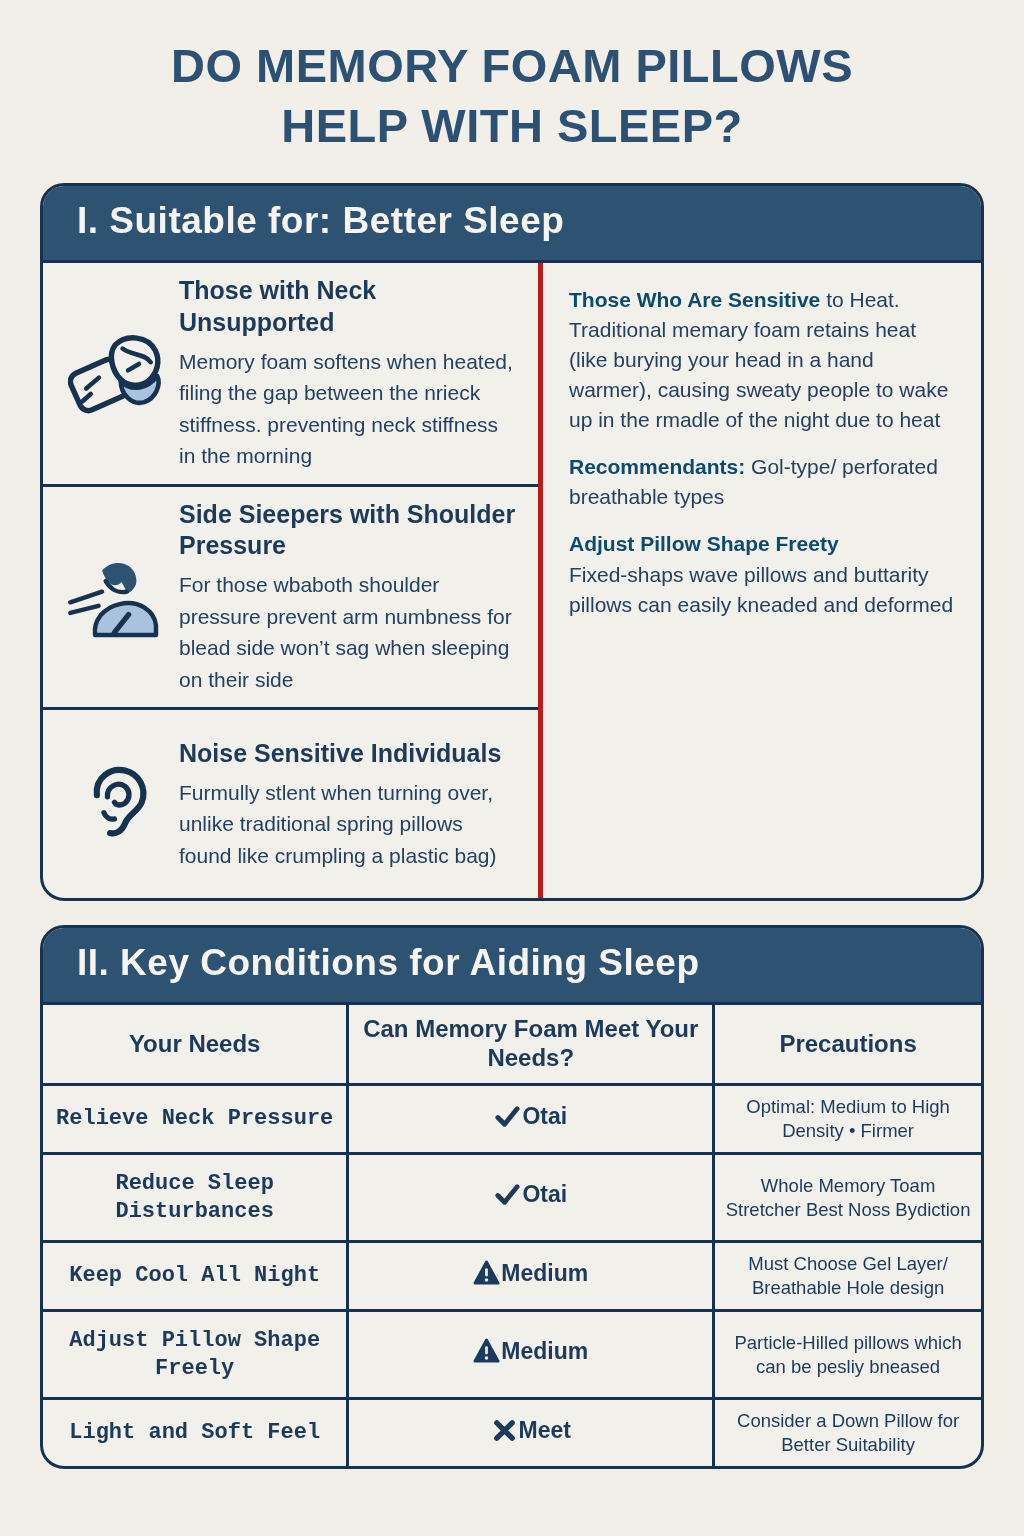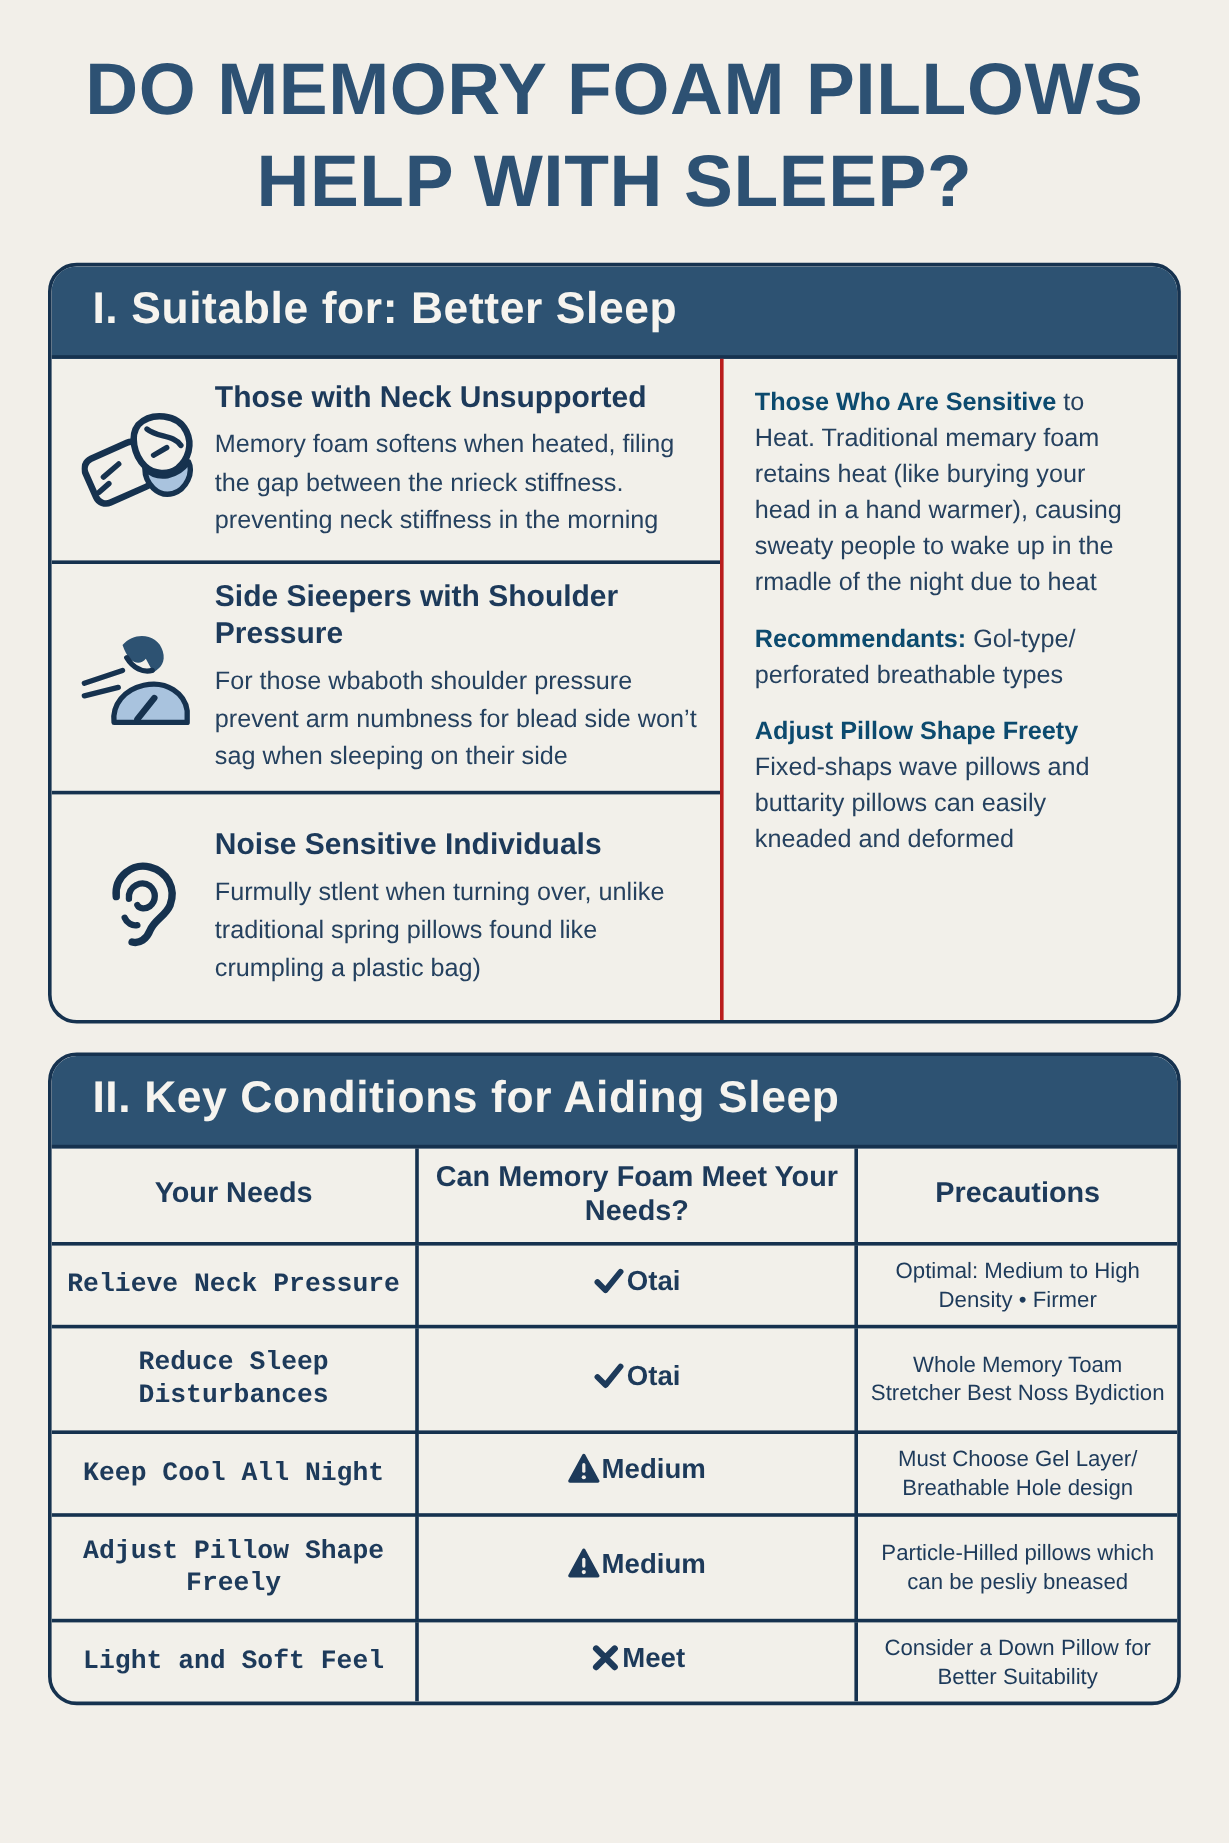--- a/index.html
+++ b/index.html
@@ -3,35 +3,35 @@
 <meta charset="utf-8">
 <style>
   html, body { margin:0; padding:0; }
   body {
     width:1024px; height:1536px; overflow:hidden;
     background:#f2efe9;
     font-family:"Liberation Sans", sans-serif;
     color:#1d3a5a;
   }
   .title {
-    text-align:center; font-weight:bold; font-size:61px; line-height:1.27;
+    text-align:center; font-weight:bold; font-size:47px; line-height:1.27;
     color:#2d5173; margin:36px 30px 28px; letter-spacing:0.5px;
   }
   .card {
     margin:11px 40px 24px; background:#f2f0ea;
     border:3px solid #16324f; border-radius:24px; overflow:hidden;
   }
   .card-header {
     background:#2d5272; color:#f6f4ef; font-weight:bold;
     font-size:37px; padding:14px 34px 18px; letter-spacing:0.5px;
     border-bottom:3px solid #16324f;
   }
   
   .s1-body { display:flex; }
-  .s1-left { width:560px; border-right:3px solid #b91c1c; box-sizing:border-box; }
+  .s1-left { width:500px; border-right:5px solid #b91c1c; box-sizing:border-box; }
   .s1-row { display:flex; align-items:center; padding:12px 18px 12px 14px; border-bottom:3px solid #16324f; }
   .s1-row:last-child { border-bottom:none; }
   .s1-row:nth-child(1){ min-height:144px; }
   .s1-row:nth-child(2){ min-height:138px; }
   .s1-row:nth-child(3){ min-height:164px; }
   .s1-icon { flex:0 0 122px; display:flex; justify-content:center; align-items:center; }
   .s1-icon svg { display:block; }
   .s1-text h3 { font-size:25px; margin:0 0 8px; color:#1d3a5a; line-height:1.25; }
   .s1-text p  { font-size:21px; margin:0; line-height:1.5; color:#25415f; }
   .s1-right { flex:1; padding:22px 26px 14px; font-size:21px; line-height:1.43; color:#25415f; }

